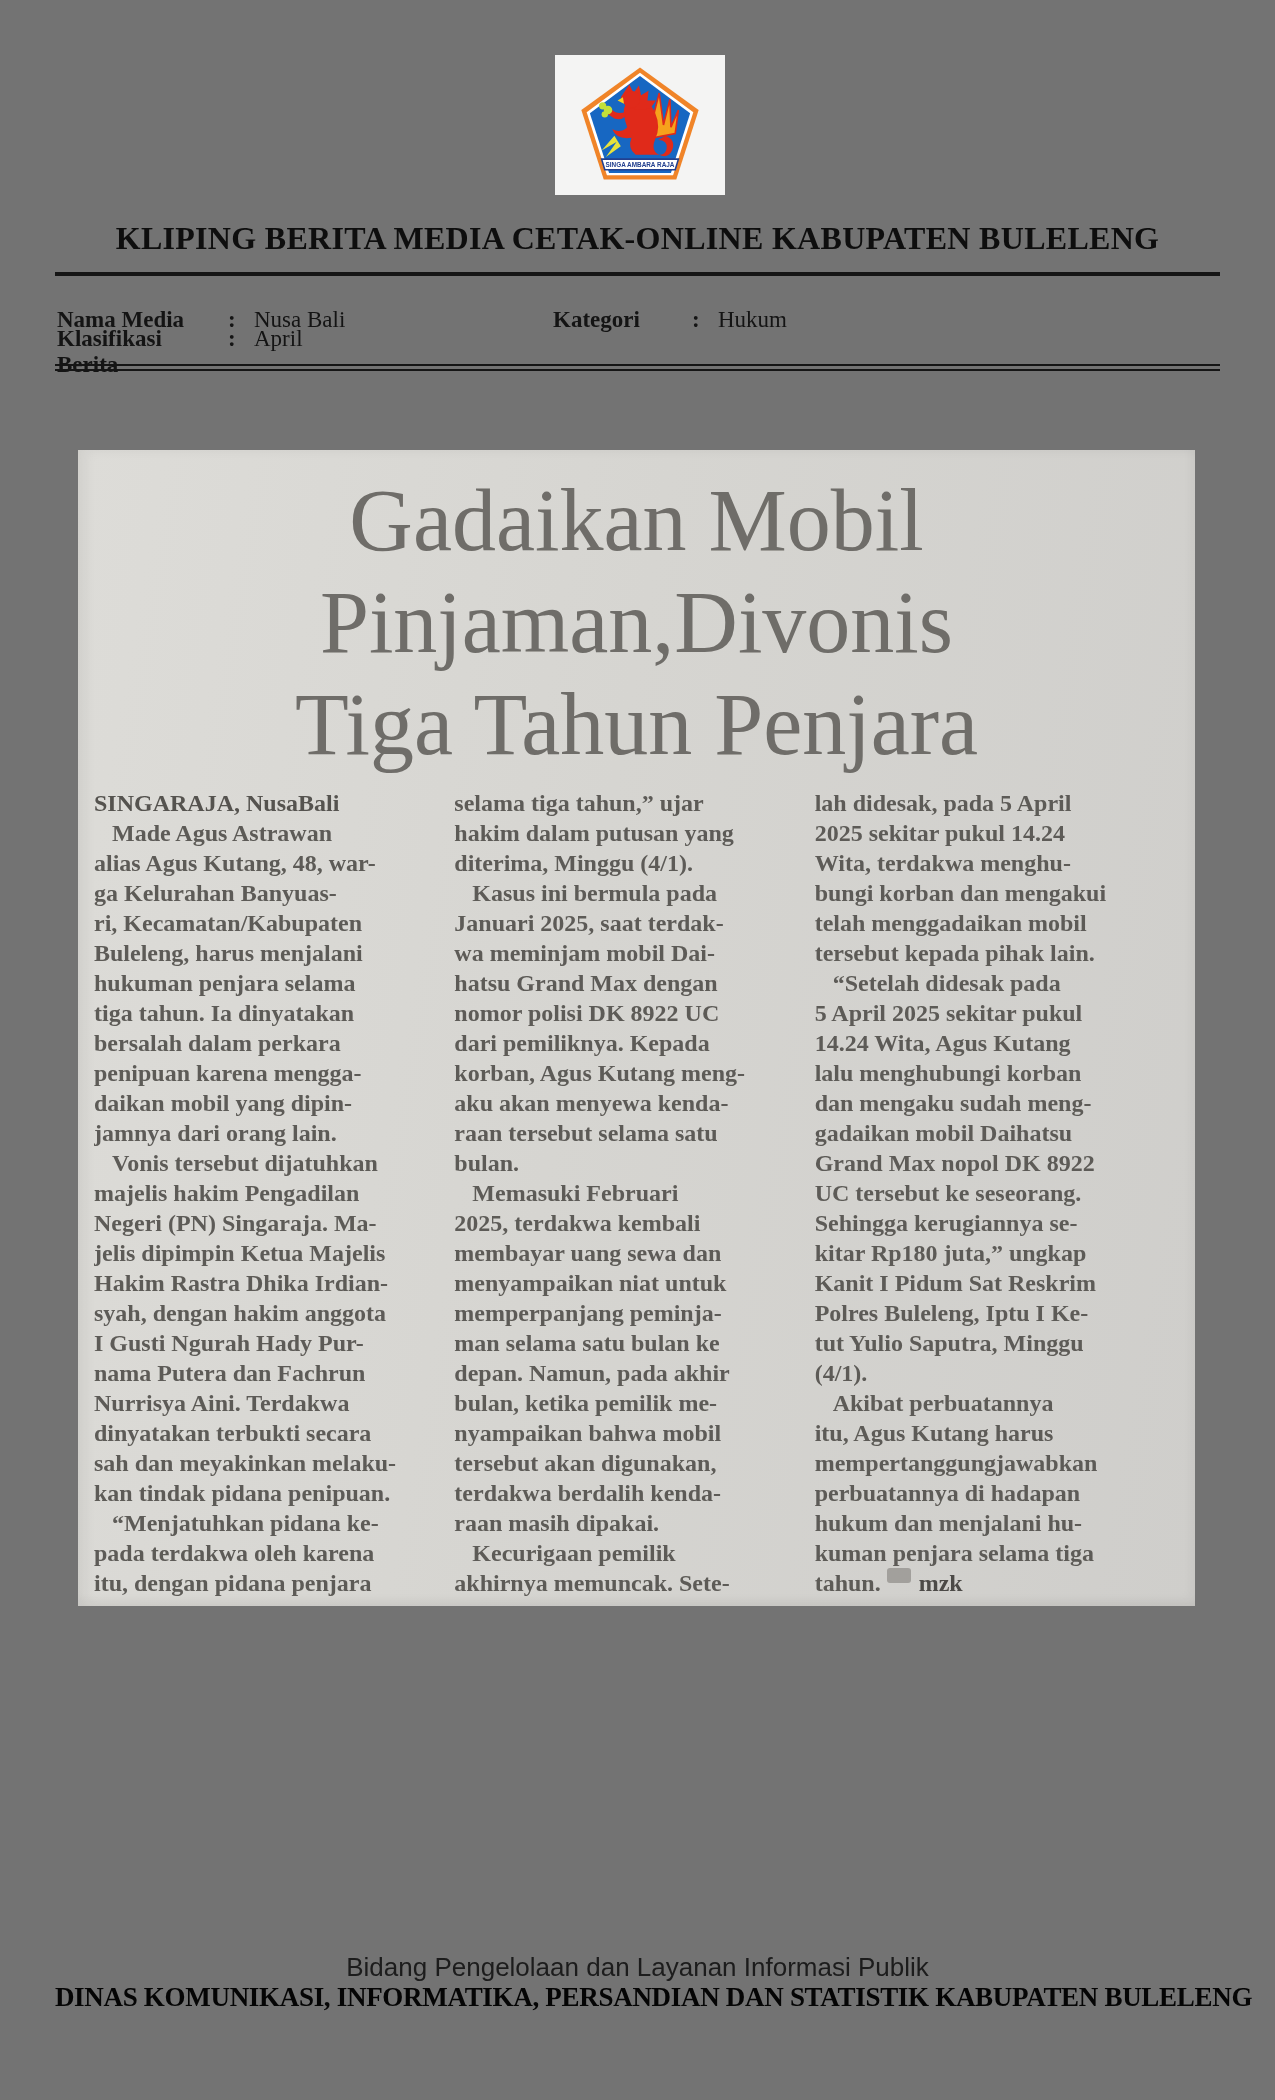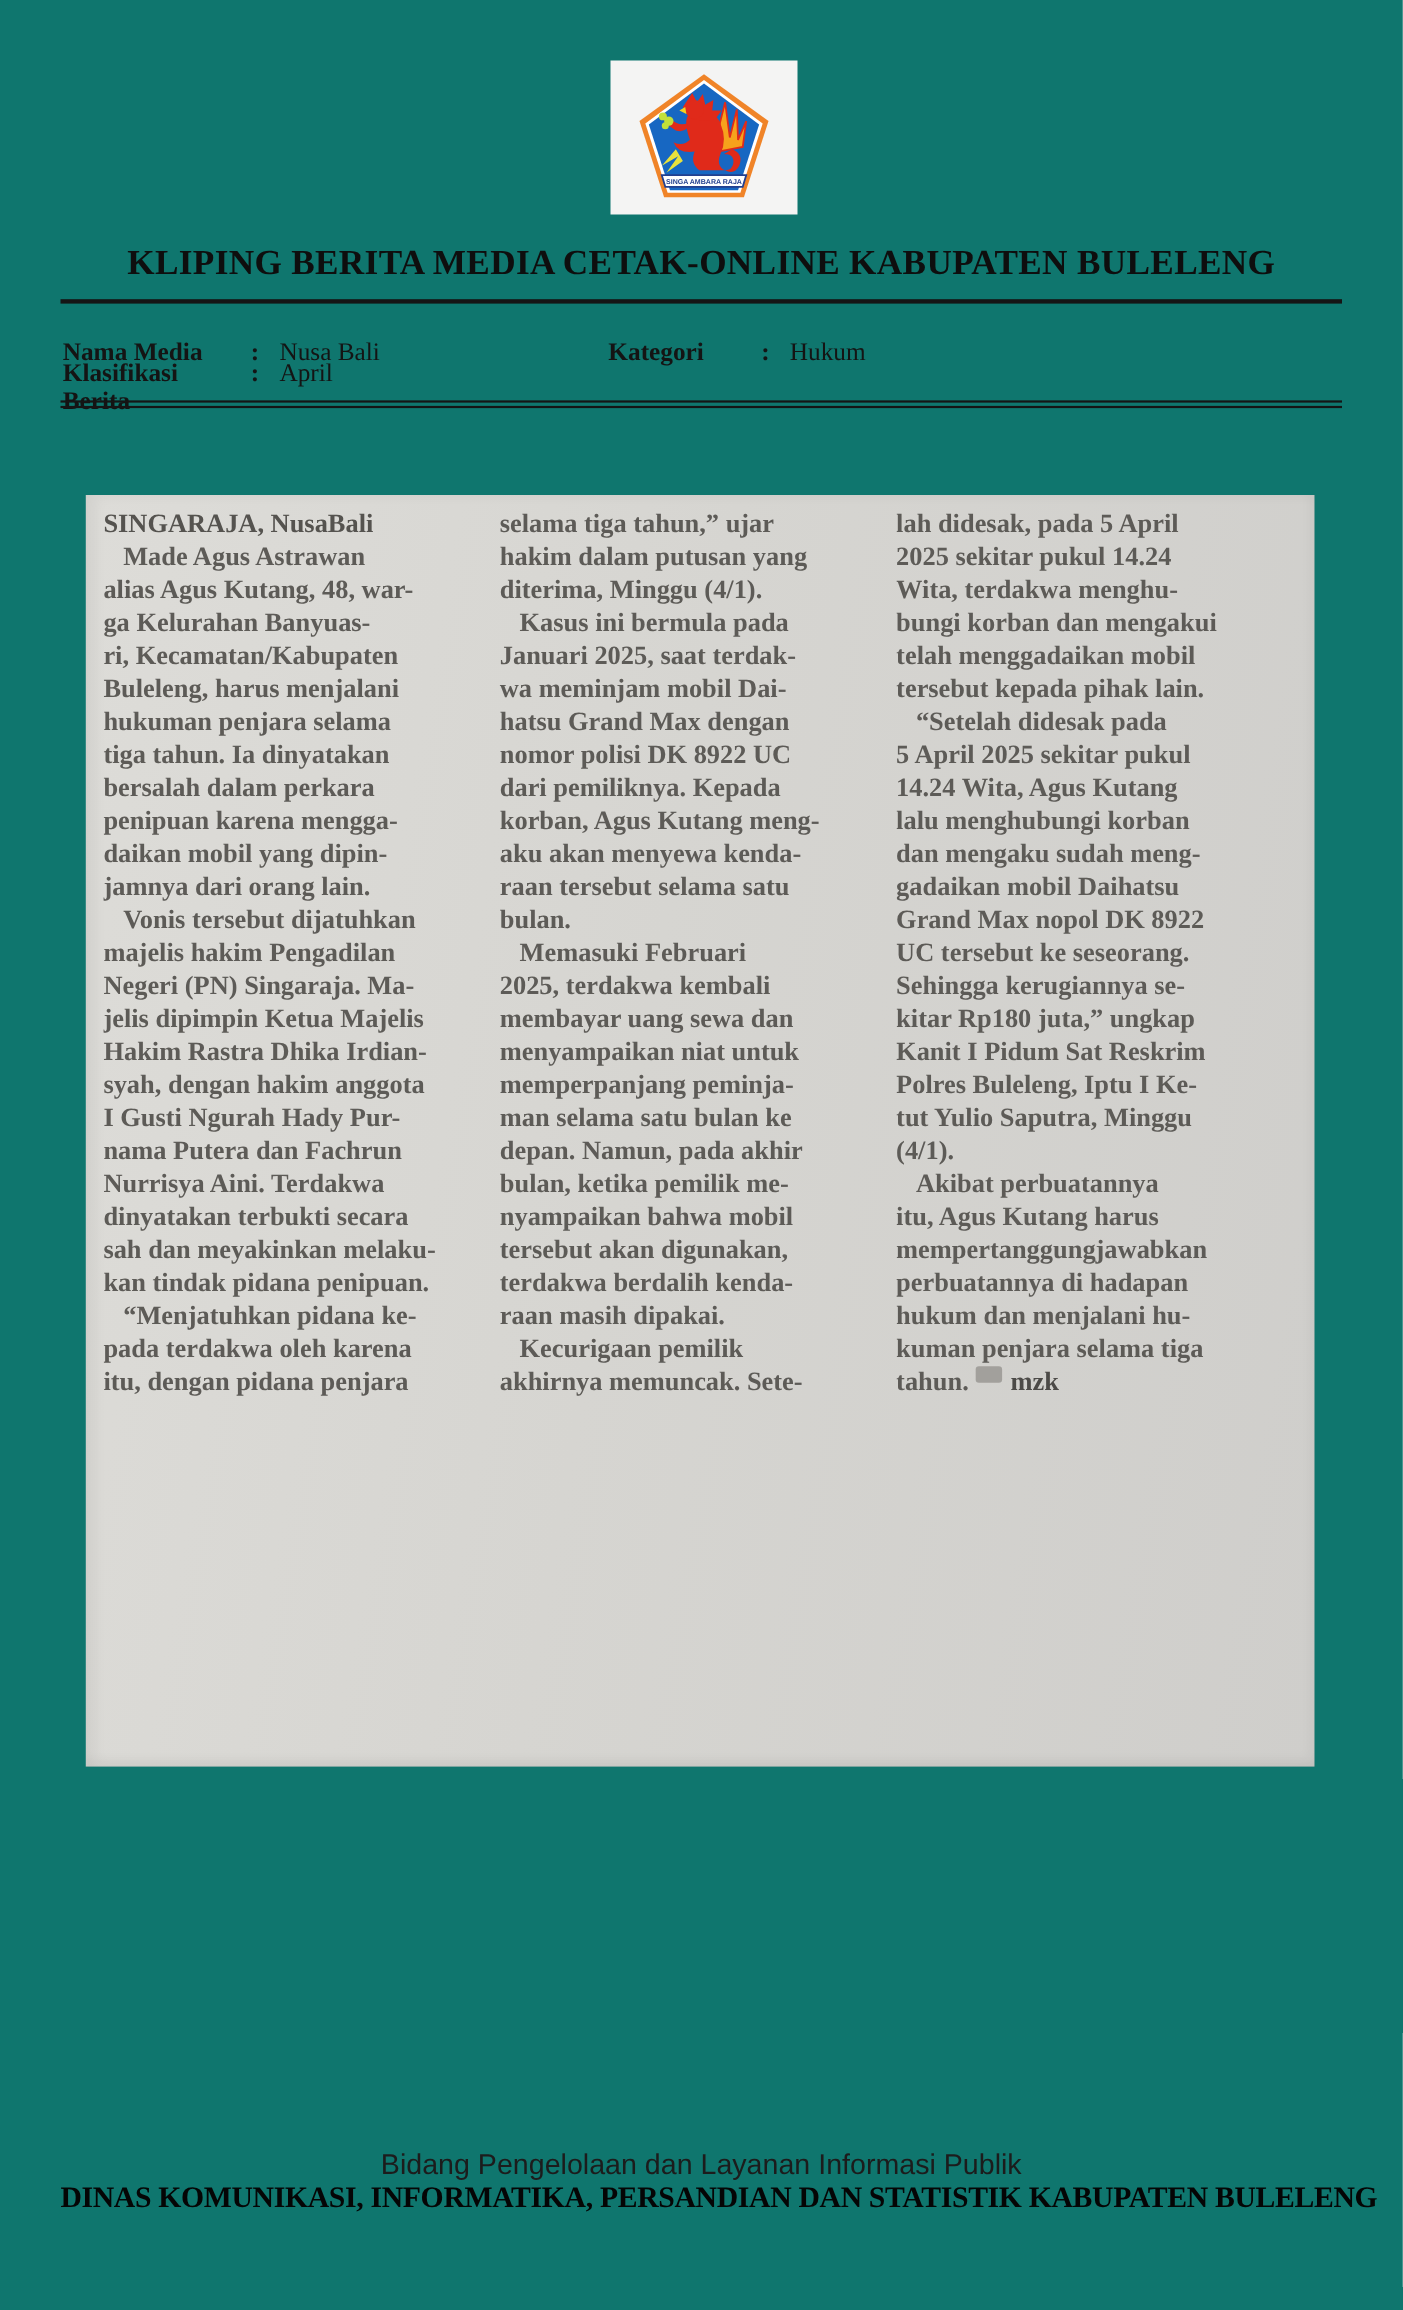--- a/index.html
+++ b/index.html
@@ -1,18 +1,18 @@
 <!DOCTYPE html>
 <html><head>
 <meta charset="utf-8">
 <style>
   * { margin:0; padding:0; box-sizing:border-box; }
   body { background:#ffffff; }
   .page {
-    position:relative; width:1275px; height:2100px; background:#0f766e;
+    position:relative; width:1275px; height:2100px; background:#737373;
     font-family:"Liberation Serif", serif; overflow:hidden;
   }
   .logo-card {
     position:absolute; left:555px; top:55px; width:170px; height:140px;
     background:#f4f4f3; display:flex; align-items:center; justify-content:center;
   }
   .doc-title {
     position:absolute; top:220px; left:0; width:100%; text-align:center;
     font-size:32px; font-weight:bold; color:#0e0e0e; letter-spacing:0.3px;
   }
@@ -118,20 +118,23 @@
         <span class="meta-label">Klasifikasi Berita</span>
         <span class="meta-colon">:</span>
         <span class="meta-value">April</span>
       </div>
     </div>
   </div>
 
   <div class="rule-double"></div>
 
   <div class="clipping">
+    <div class="headline">Gadaikan Mobil
+Pinjaman,Divonis
+Tiga Tahun Penjara</div>
     <div class="columns">
       <div class="news-col"><span class="dateline">SINGARAJA, NusaBali</span>
 <span>   Made Agus Astrawan
 alias Agus Kutang, 48, war-
 ga Kelurahan Banyuas-
 ri, Kecamatan/Kabupaten
 Buleleng, harus menjalani
 hukuman penjara selama
 tiga tahun. Ia dinyatakan
 bersalah dalam perkara

